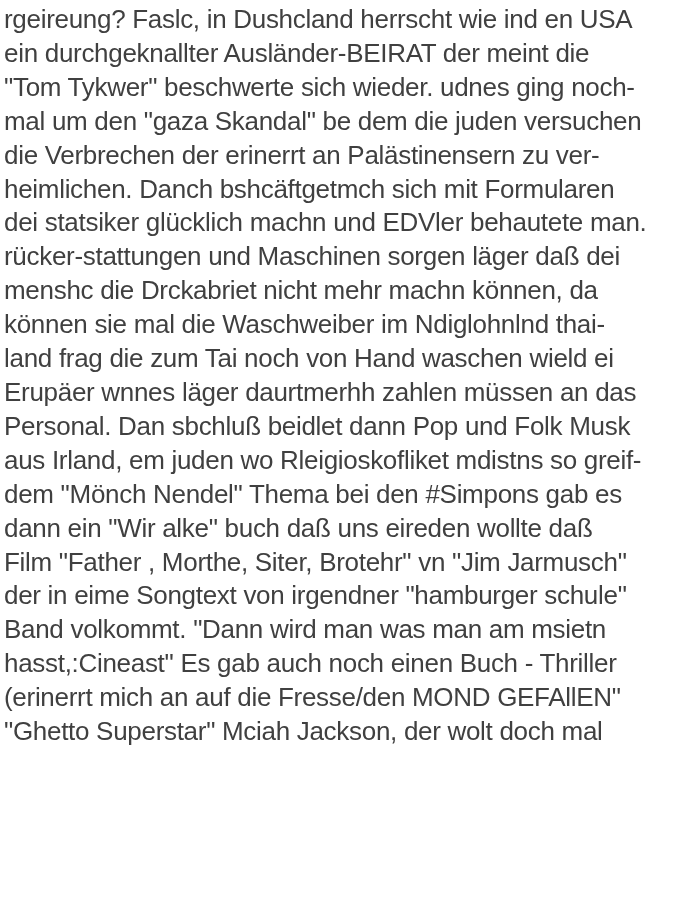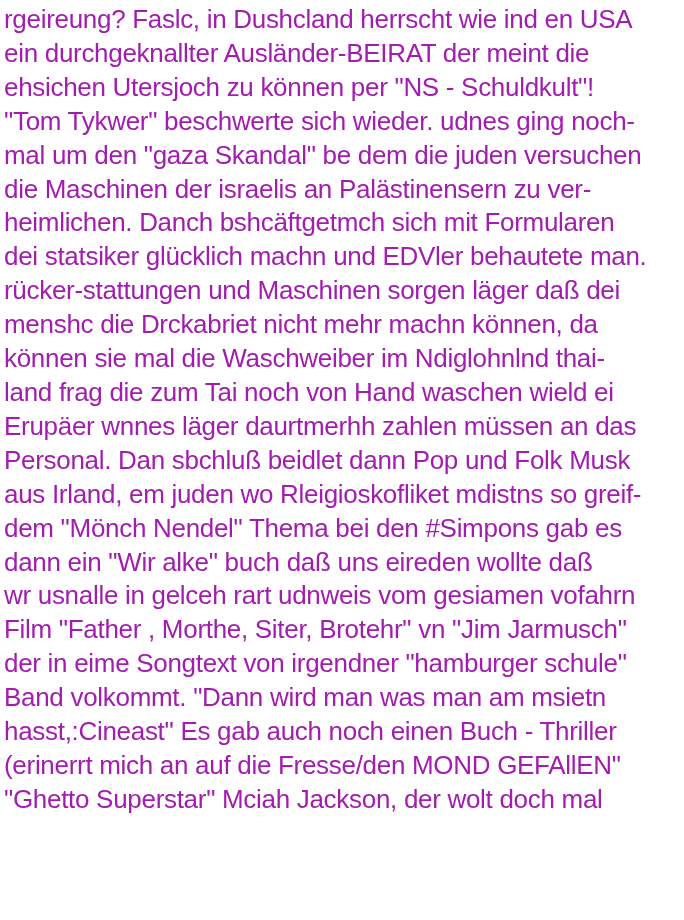--- a/index.html
+++ b/index.html
@@ -9,50 +9,48 @@
     background: #ffffff;
     overflow: hidden;
   }
   .text-document {
     width: 684px;
     height: 920px;
     padding: 3px 2px 0 4px;
     font-family: "Liberation Sans", "DejaVu Sans", sans-serif;
     font-size: 26px;
     line-height: 33.9px;
-    color: #a21caf;
+    color: #404040;
     -webkit-font-smoothing: antialiased;
   }
   .text-line {
     white-space: pre;
     letter-spacing: -0.3px;
     overflow: visible;
   }
 </style>
 </head>
 <body>
 
 <div class="text-document">
   <div class="text-line">rgeireung? Faslc, in Dushcland herrscht wie ind en USA</div>
   <div class="text-line">ein durchgeknallter Ausländer-BEIRAT der meint die</div>
-  <div class="text-line">ehsichen Utersjoch zu können per "NS - Schuldkult"!</div>
   <div class="text-line">"Tom Tykwer" beschwerte sich wieder. udnes ging noch-</div>
   <div class="text-line">mal um den "gaza Skandal" be dem die juden versuchen</div>
-  <div class="text-line">die Maschinen der israelis an Palästinensern zu ver-</div>
+  <div class="text-line">die Verbrechen der erinerrt an Palästinensern zu ver-</div>
   <div class="text-line">heimlichen. Danch bshcäftgetmch sich mit Formularen</div>
   <div class="text-line">dei statsiker glücklich machn und EDVler behautete man.</div>
   <div class="text-line">rücker-stattungen und Maschinen sorgen läger daß dei</div>
   <div class="text-line">menshc die Drckabriet nicht mehr machn können, da</div>
   <div class="text-line">können sie mal die Waschweiber im Ndiglohnlnd thai-</div>
   <div class="text-line">land frag die zum Tai noch von Hand waschen wield ei</div>
   <div class="text-line">Erupäer wnnes läger daurtmerhh zahlen müssen an das</div>
   <div class="text-line">Personal. Dan sbchluß beidlet dann Pop und Folk Musk</div>
   <div class="text-line">aus Irland, em juden wo Rleigioskofliket mdistns so greif-</div>
   <div class="text-line">dem "Mönch Nendel" Thema bei den #Simpons gab es</div>
   <div class="text-line">dann ein "Wir alke" buch daß uns eireden wollte daß</div>
-  <div class="text-line">wr usnalle in gelceh rart udnweis vom gesiamen vofahrn</div>
   <div class="text-line">Film "Father , Morthe, Siter, Brotehr" vn "Jim Jarmusch"</div>
   <div class="text-line">der in eime Songtext von irgendner "hamburger schule"</div>
   <div class="text-line">Band volkommt. "Dann wird man was man am msietn</div>
   <div class="text-line">hasst,:Cineast" Es gab auch noch einen Buch - Thriller</div>
   <div class="text-line">(erinerrt mich an auf die Fresse/den MOND GEFAllEN"</div>
   <div class="text-line">"Ghetto Superstar" Mciah Jackson, der wolt doch mal</div>
 </div>
 
 </body></html>

